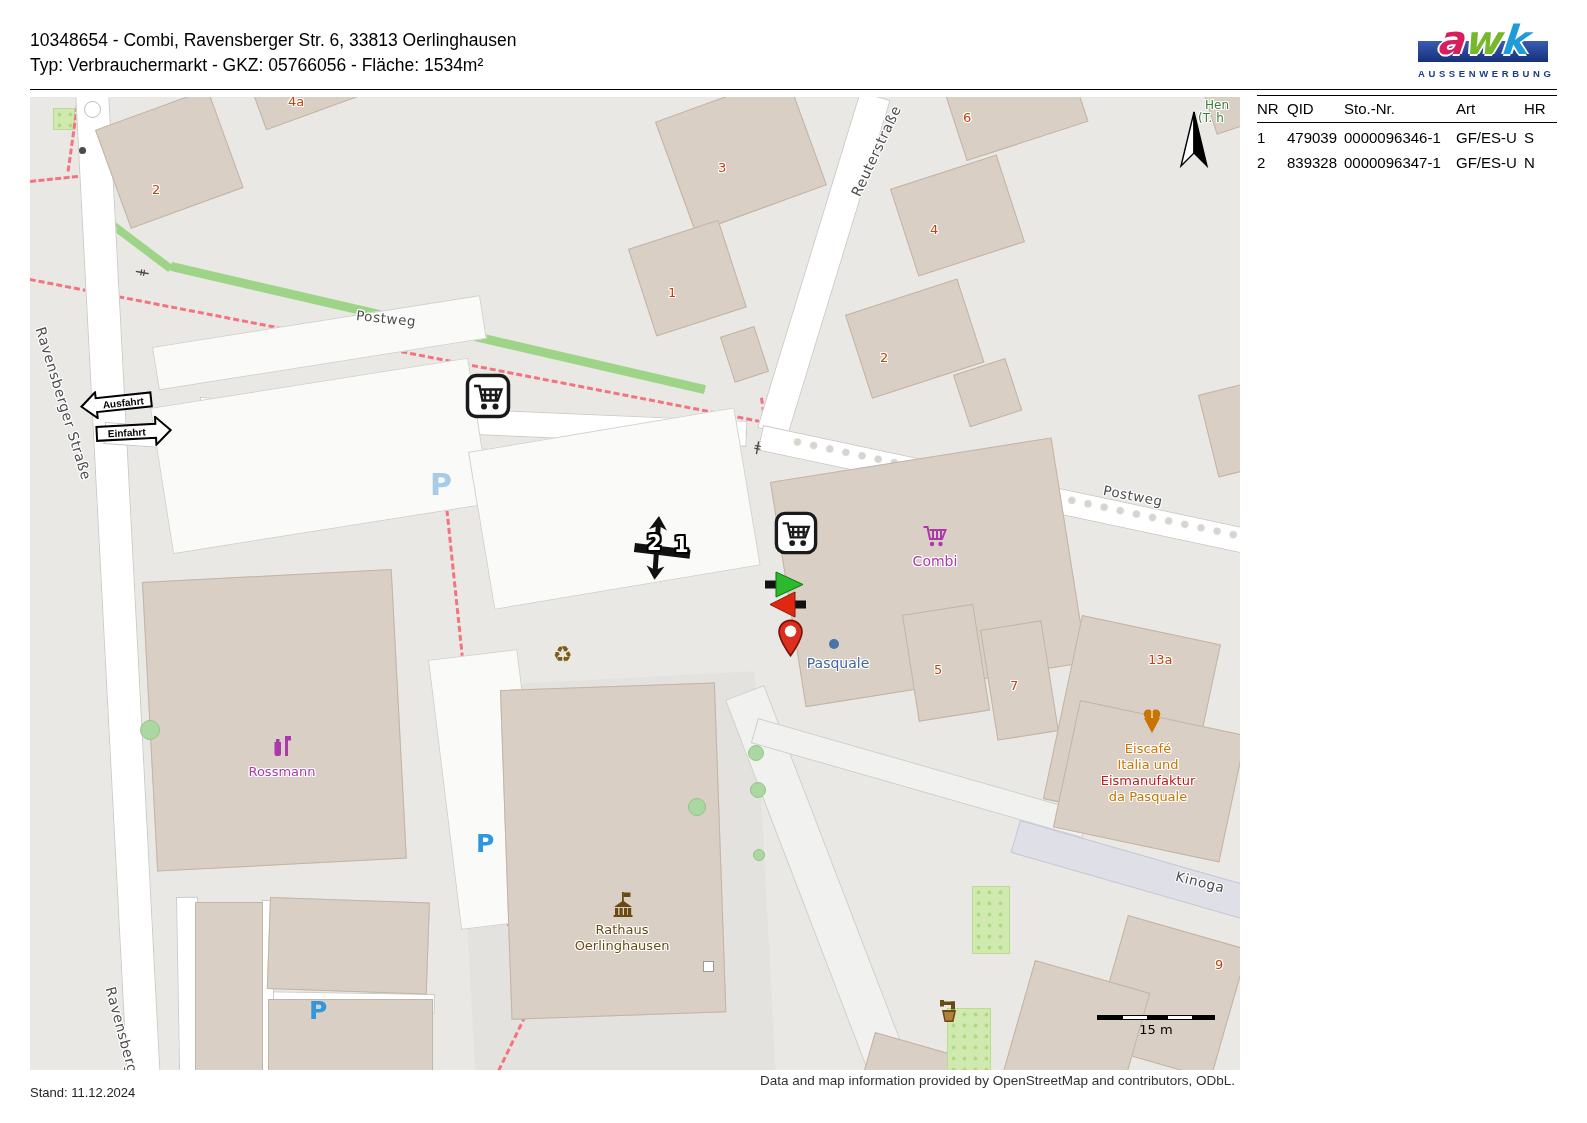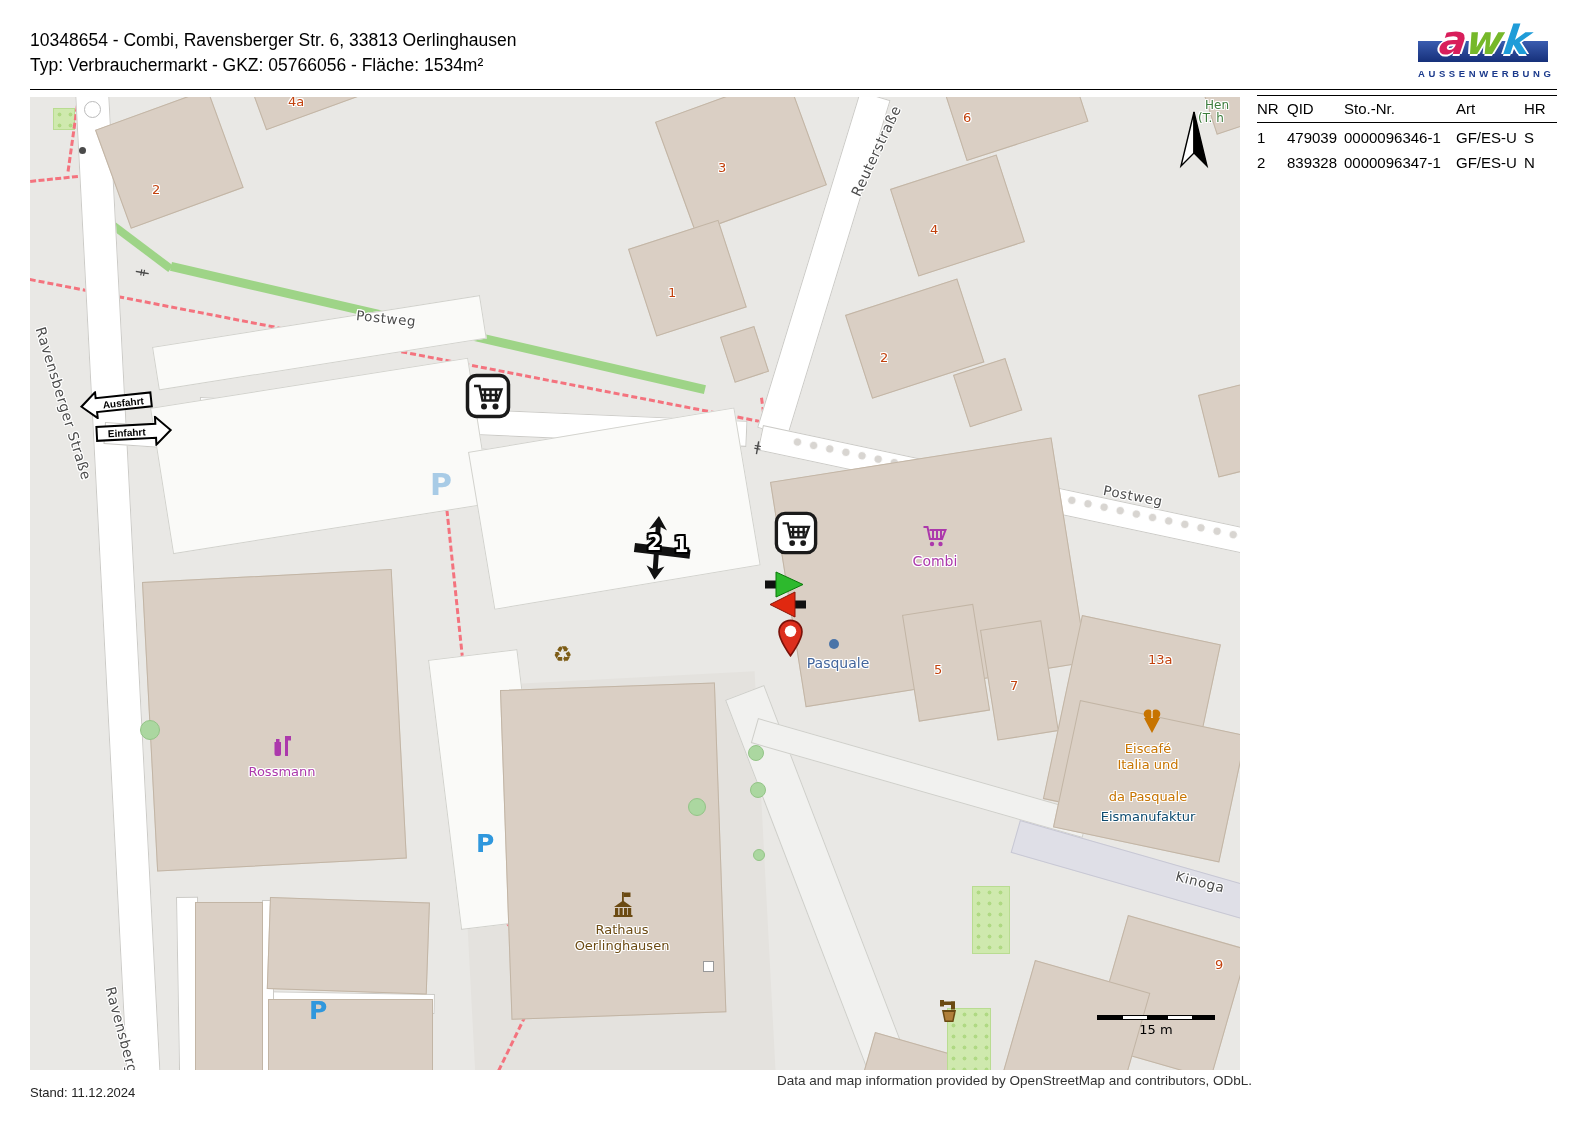--- a/index.html
+++ b/index.html
@@ -37,21 +37,21 @@
     text-shadow:2px 0 0 #fff,-2px 0 0 #fff,0 2px 0 #fff,0 -2px 0 #fff;}
   #logo .sub{position:absolute;left:0;top:44px;font-size:9.5px;font-weight:600;letter-spacing:3.6px;color:#1b3a8c;white-space:nowrap;}
   
   #panel{position:absolute;left:1240px;top:95px;width:347px;}
   #panel h2{margin:8px 0 6px 21px;font-size:19px;font-weight:500;color:#000;}
   #wtable{margin-left:17px;width:300px;border-collapse:collapse;font-size:15px;color:#000;}
   #wtable th{text-align:left;font-weight:normal;border-top:1.5px solid #000;border-bottom:1.5px solid #000;padding:4px 0 5px 0;}
   #wtable td{padding:6px 0 2px 0;}
   
   #stand{position:absolute;left:30px;top:1085px;font-size:13px;color:#222;}
-  #attrib{position:absolute;left:760px;width:492px;top:1073px;text-align:right;font-size:13.5px;color:#333;}
+  #attrib{position:absolute;left:760px;width:492px;top:1073px;font-size:13.5px;color:#333;}
   svg{display:block;}
 </style>
 </head>
 <body>
 
 <div id="hdr-title">10348654 - Combi, Ravensberger Str. 6, 33813 Oerlinghausen</div>
 <div id="hdr-sub">Typ: Verbrauchermarkt - GKZ: 05766056 - Fläche: 1534m²</div>
 <div id="hdr-rule"></div>
 
 <div id="logo">
@@ -196,21 +196,21 @@
   <span class="poi halo" style="left:532px;width:120px;top:841px;color:#6b4a12;">Oerlinghausen</span>
 
   <svg class="abs" style="left:1112px;top:611px;" width="20" height="26" viewBox="0 0 20 26">
     <circle cx="6.3" cy="6" r="4.6" fill="#c77400"></circle>
       <circle cx="13.7" cy="6" r="4.6" fill="#c77400"></circle>
     <polygon points="2,10 18,10 10,25" fill="#c77400"></polygon>
       <line x1="10" y1="2" x2="10" y2="10" stroke="#fff" stroke-width="1"></line>
   </svg>
   <span class="poi halo" style="left:1048px;width:140px;top:644px;color:#c77400;">Eiscafé</span>
   <span class="poi halo" style="left:1048px;width:140px;top:660px;color:#c77400;">Italia und</span>
-  <span class="poi halo" style="left:1048px;width:140px;top:712px;color:#0c4a6e;text-align:center;">Eismanufaktur</span>
+  <span class="poi halo" style="left:1048px;width:140px;top:676px;color:#b91c1c;text-align:center;">Eismanufaktur</span>
   <span class="poi halo" style="left:1048px;width:140px;top:692px;color:#c77400;">da Pasquale</span>
 
   <span class="abs" style="left:523px;top:545px;font:22px 'DejaVu Sans',sans-serif;color:#7d5c16;">♻</span>
 
   <span class="pletter" style="left:400px;top:370px;font-size:30px;color:#a8cbe6;">P</span>
   <span class="pletter" style="left:446px;top:732px;font-size:25px;color:#2f97dd;">P</span>
   <span class="pletter" style="left:279px;top:899px;font-size:25px;color:#2f97dd;">P</span>
 
   <svg class="abs" style="left:435px;top:276px;" width="46" height="46" viewBox="0 0 46 46">
     <rect x="2.5" y="2.5" width="41" height="41" rx="9" fill="#fff" stroke="#1a1a1a" stroke-width="3.5"></rect>

